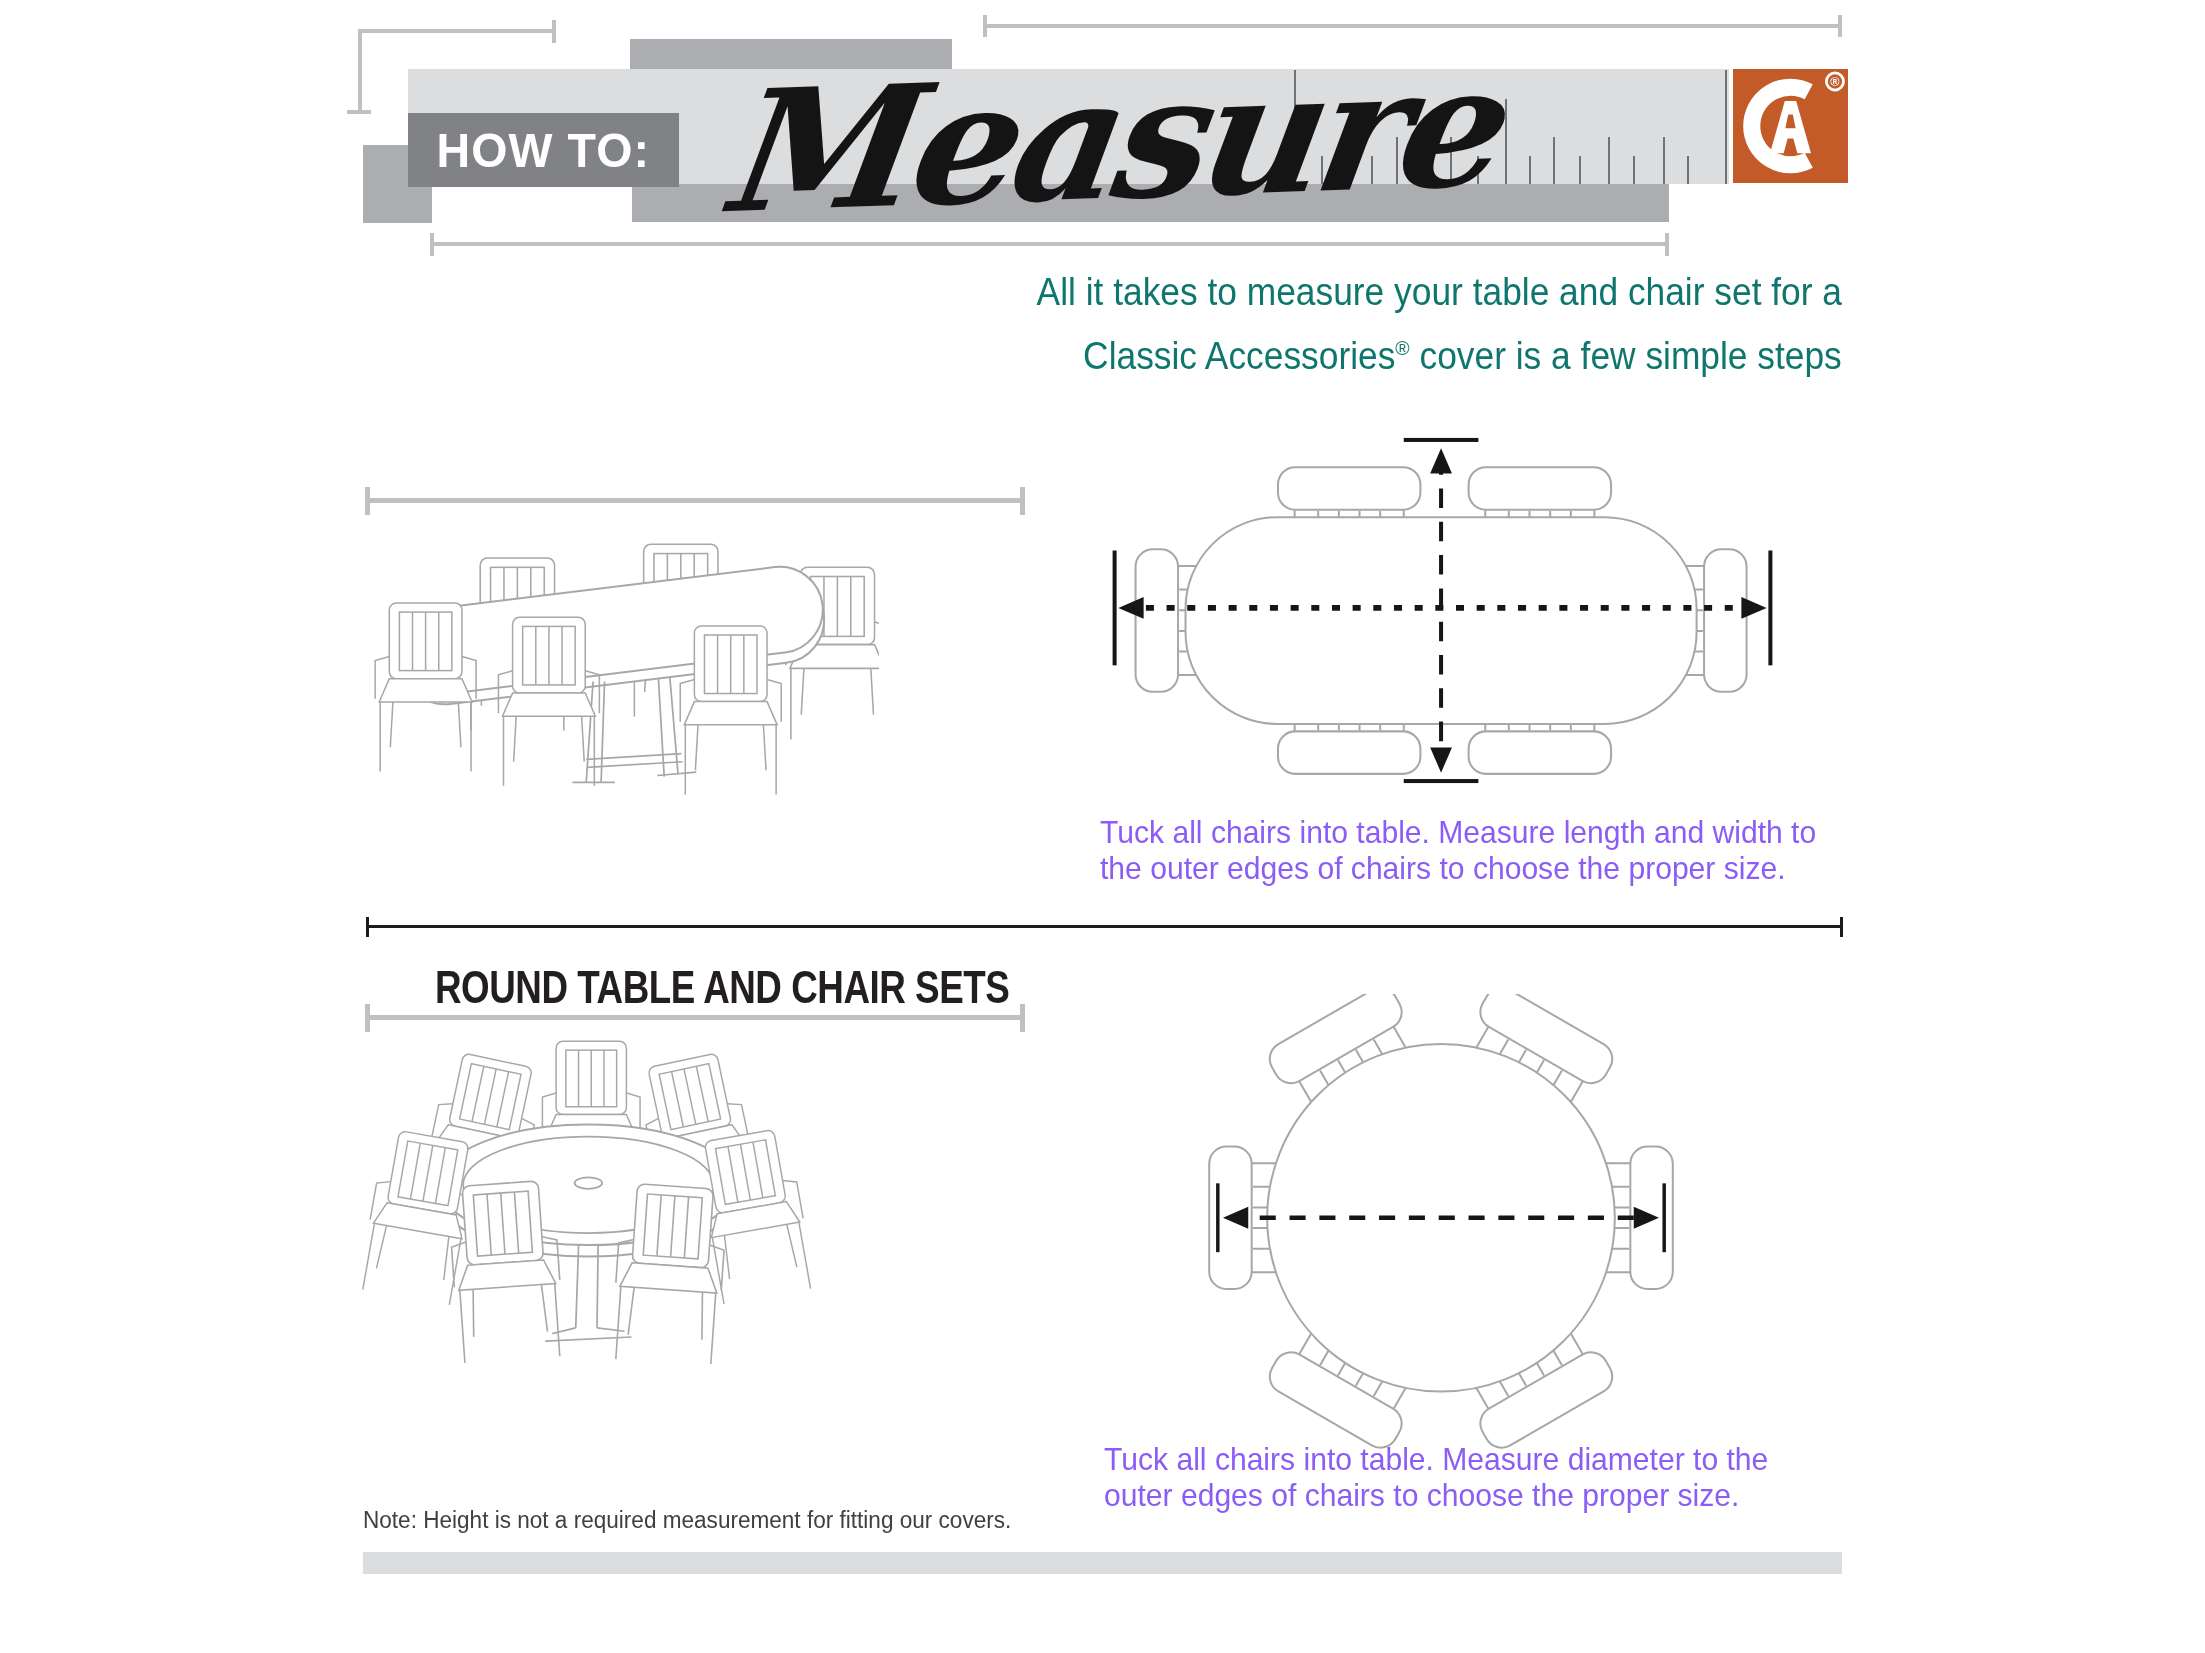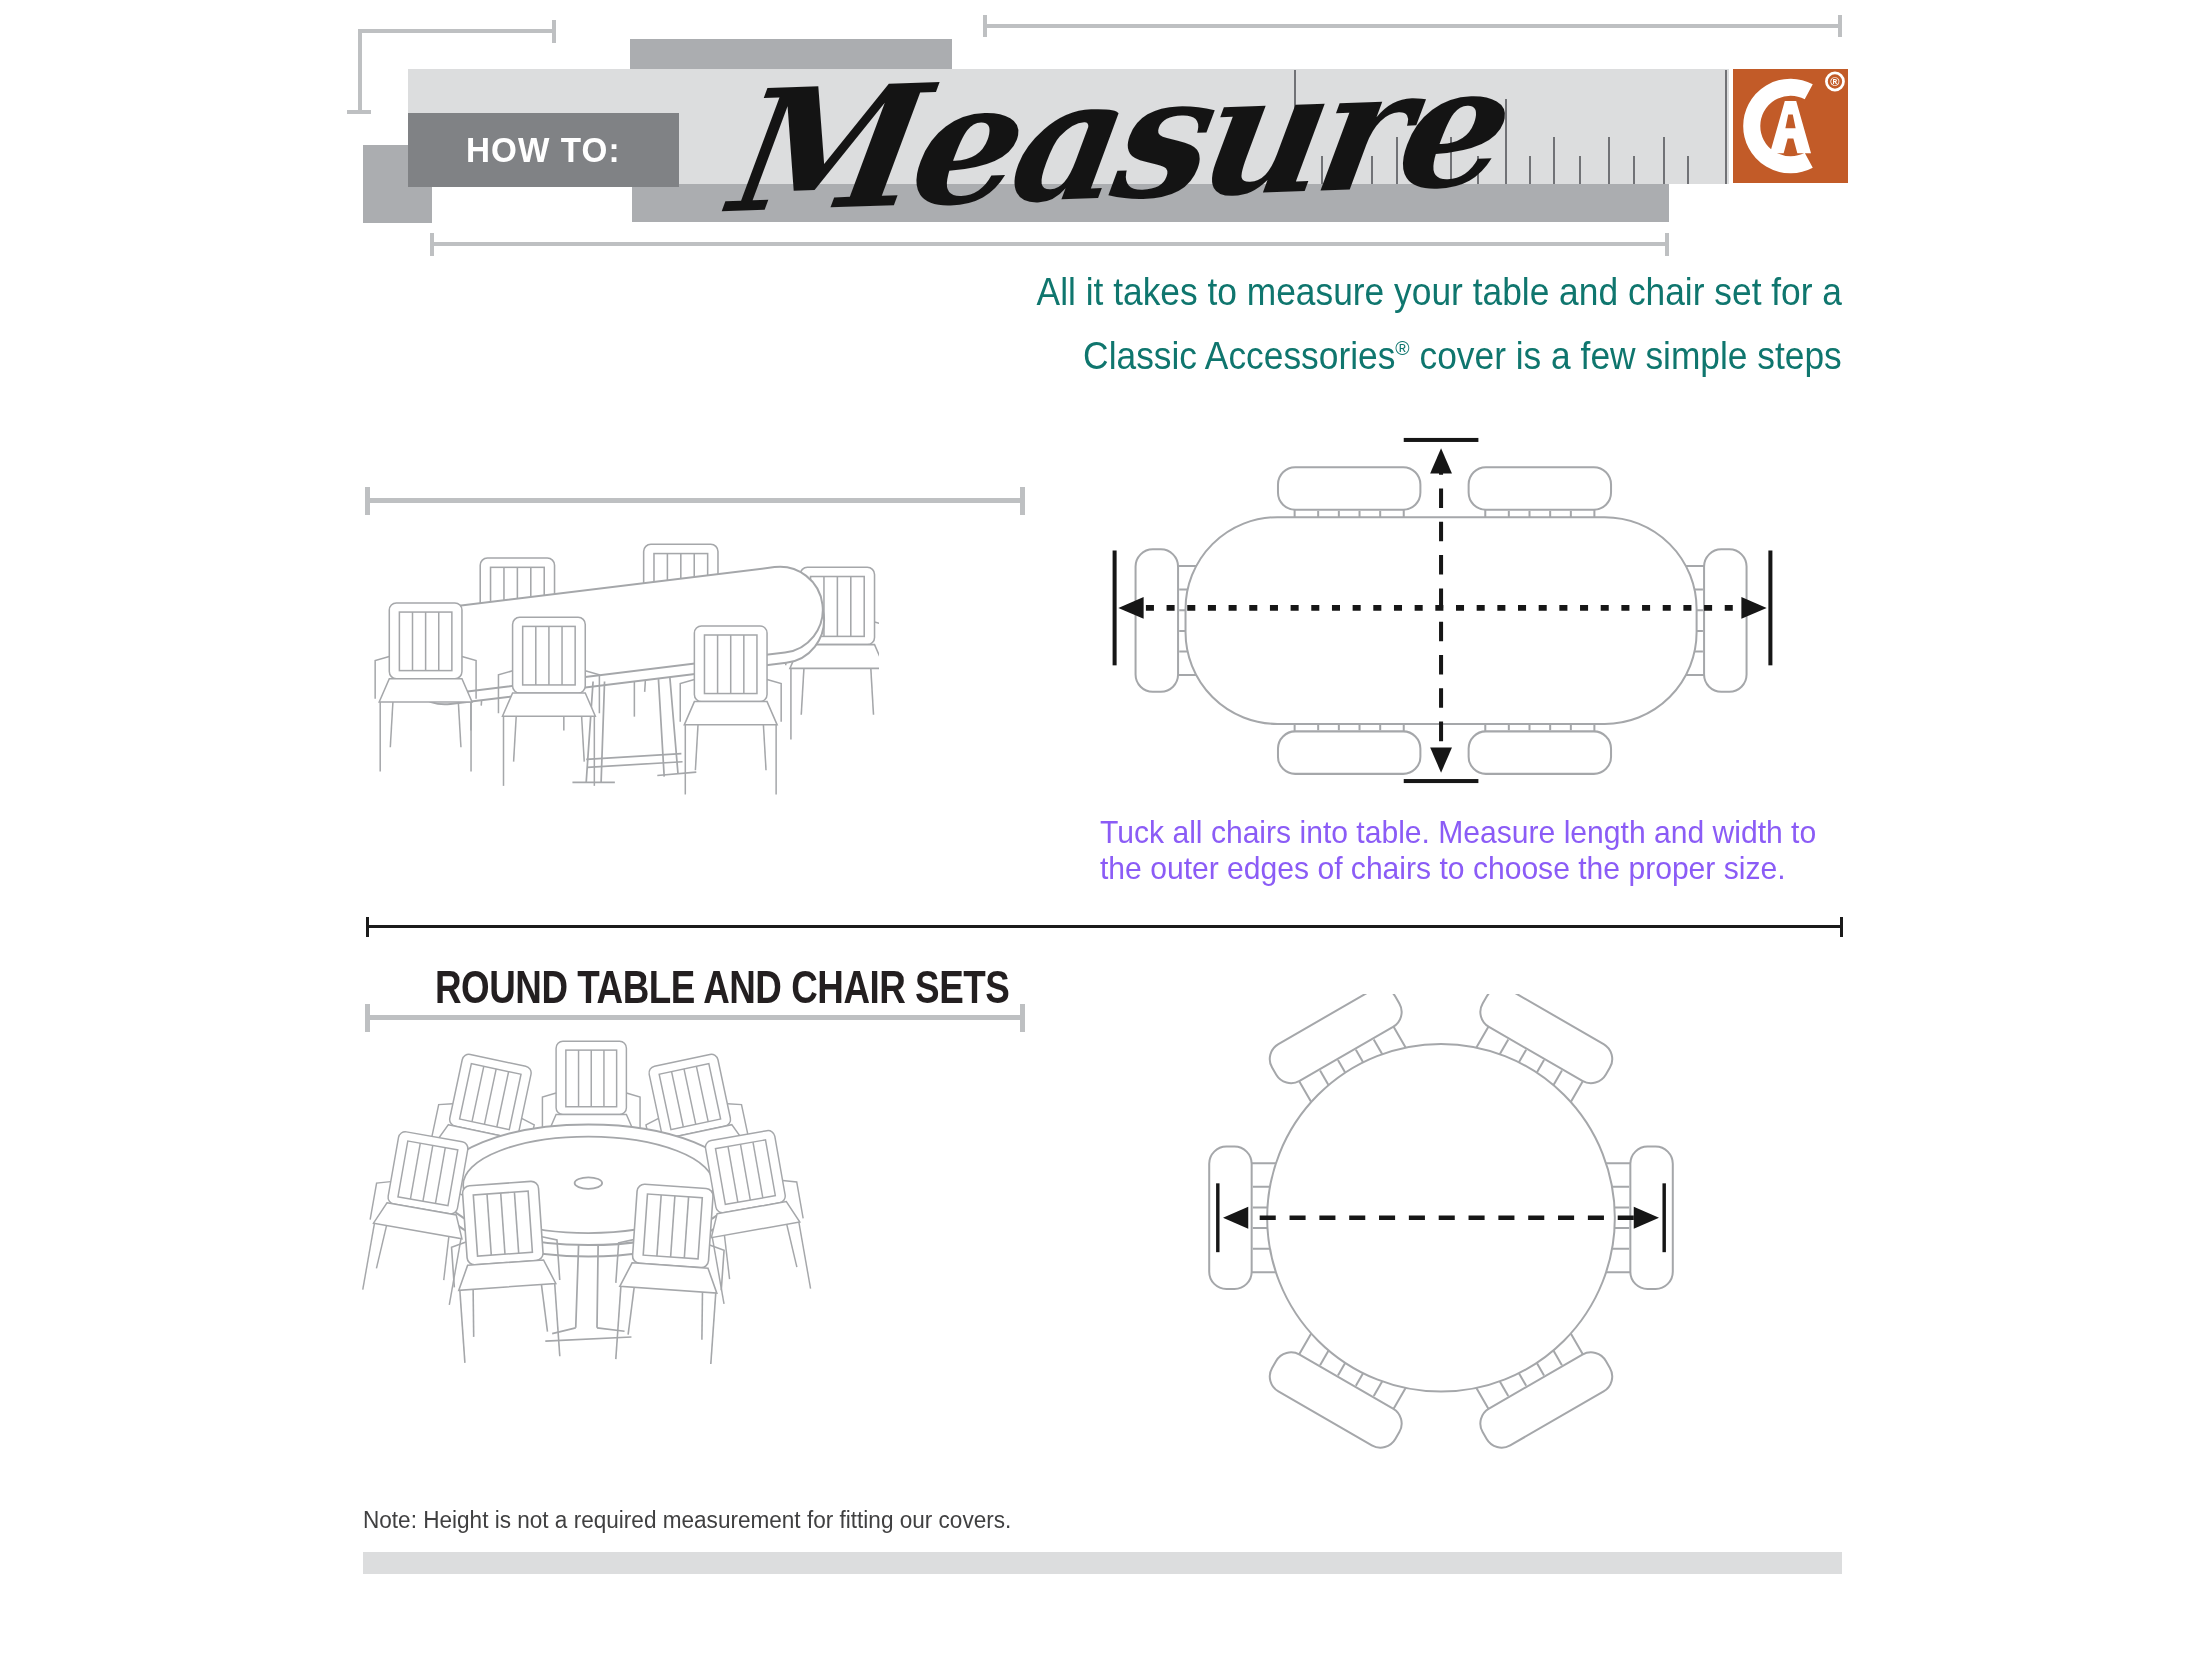--- a/index.html
+++ b/index.html
@@ -5,21 +5,21 @@
   html,body{margin:0;padding:0;background:#ffffff;}
   #page{position:relative;width:2205px;height:1654px;background:#fff;overflow:hidden;
         font-family:"Liberation Sans",sans-serif;color:#231F20;}
   .abs{position:absolute;}
   
   .band-light{background:#DCDDDE;}
   .band-med{background:#ABADB0;}
   .box-dark{background:#808285;}
   .dimline{background:#BEC0C2;}
   .tick{background:#717276;}
-  .kicker{color:#ffffff;font-weight:bold;font-size:35px;letter-spacing:1.1px;
+  .kicker{color:#ffffff;font-weight:bold;font-size:49px;letter-spacing:1.1px;
           display:flex;align-items:center;justify-content:center;}
   .kicker span{display:inline-block;transform:scaleX(.95);}
   .script-title{font-family:"DejaVu Serif",serif;font-style:italic;font-weight:bold;
                 font-size:168px;color:#141414;letter-spacing:-0.045em;
                 transform:skewX(-12deg) rotate(-2deg);transform-origin:left bottom;line-height:1;}
   .intro{font-size:38px;line-height:55px;color:#0f766e;font-weight:300;text-align:right;}
   .intro .in{display:inline-block;transform:scaleX(.93);transform-origin:right center;white-space:nowrap;}
   .intro sup{font-size:0.55em;vertical-align:super;}
   .sec-head{font-weight:bold;font-size:46px;color:#231F20;white-space:nowrap;}
   .sec-head span{display:inline-block;transform:scaleX(.80);transform-origin:left center;letter-spacing:-0.6px;}
@@ -216,20 +216,24 @@
     <circle cx="420" cy="390" r="303" fill="#fff" stroke="#A5A7AA" stroke-width="3.5"></circle>
     <g stroke="#161616" fill="#161616">
       <line x1="52" y1="390" x2="788" y2="390" stroke-width="8" stroke-dasharray="28 24" fill="none"></line>
       <rect x="28" y="330" width="6" height="120" stroke="none"></rect>
       <rect x="806" y="330" width="6" height="120" stroke="none"></rect>
       <polygon points="40,390 84,371 84,409" stroke="none"></polygon>
       <polygon points="800,390 756,371 756,409" stroke="none"></polygon>
     </g>
   </svg>
 
+  <div class="abs caption" style="left:1104px;top:1441px;">
+    <span>Tuck all chairs into table. Measure diameter to the</span>
+    <span>outer edges of chairs to choose the proper size.</span>
+  </div>
 
   <div class="abs band-light" style="left:363px;top:1552px;width:1479px;height:22px;"></div>
   <div class="abs note" style="left:363px;top:1507px;">
     <span>Note: Height is not a required measurement for fitting our covers.</span>
   </div>
 
 </div>
 
 
 </body></html>

